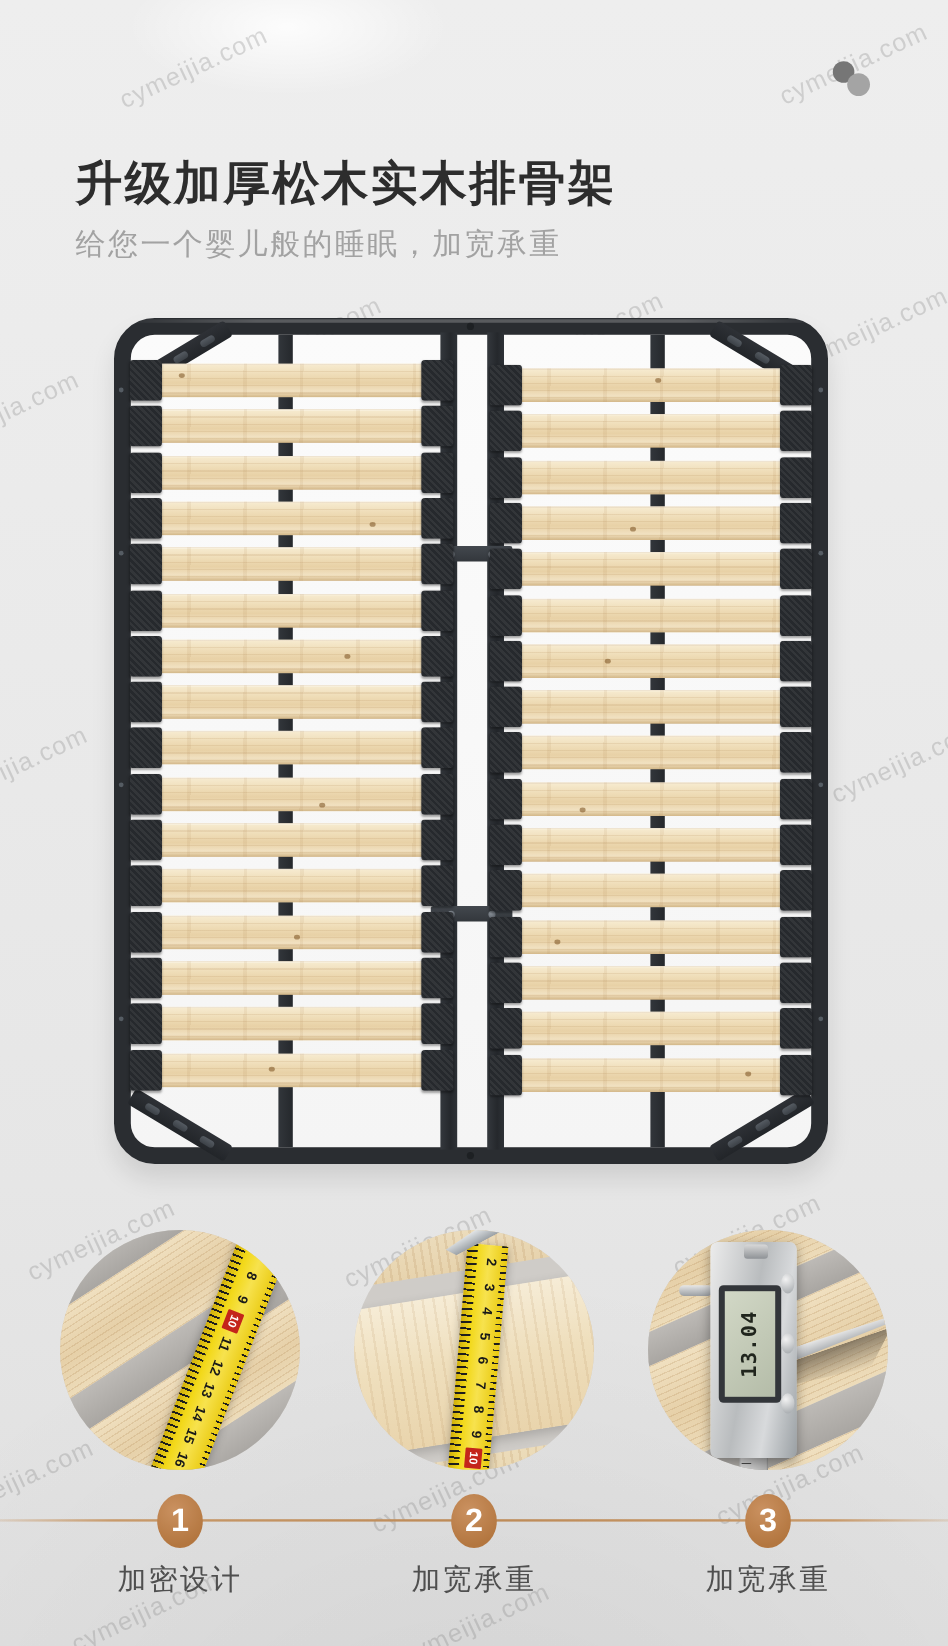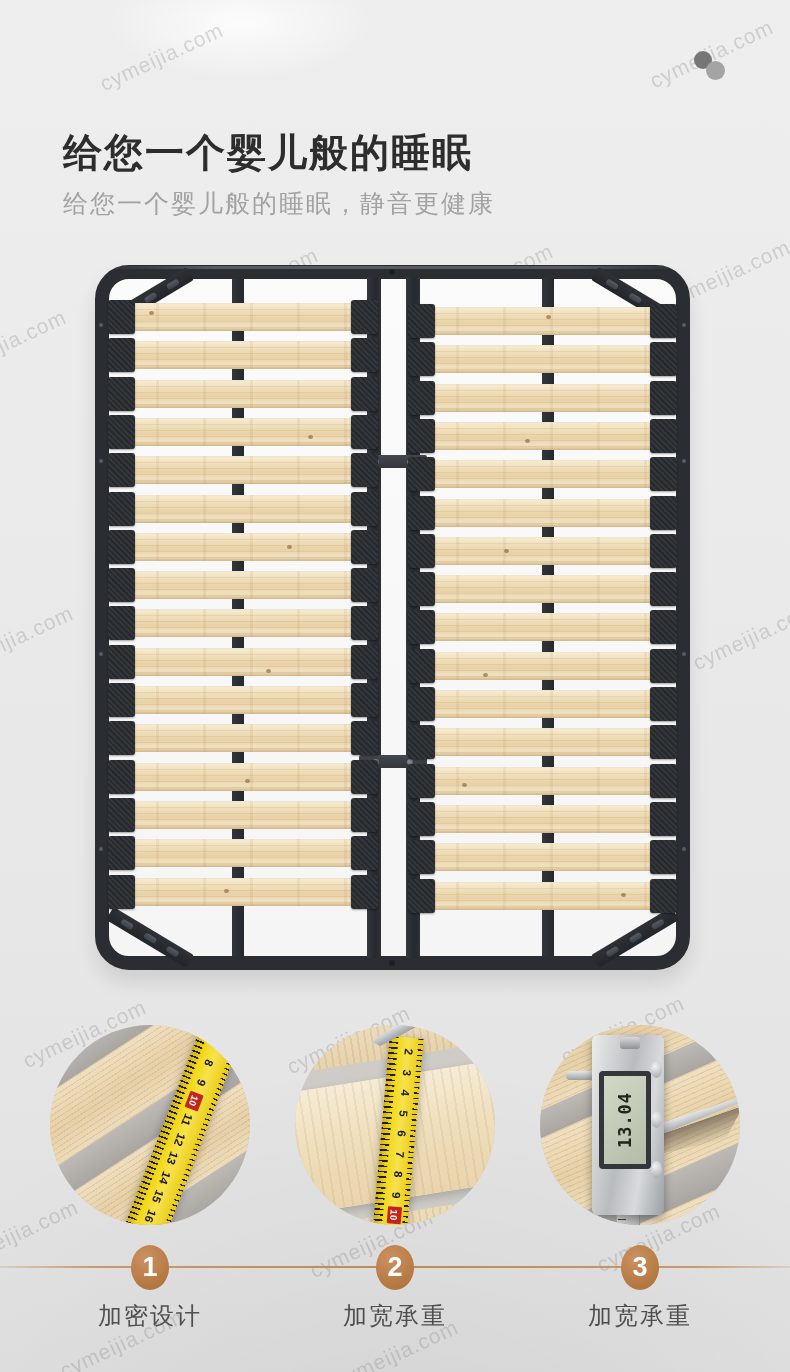--- a/index.html
+++ b/index.html
@@ -146,22 +146,22 @@
       <span class="wm" style="left: -50px; top: 1222px;">cymeijia.com</span>
       <span class="wm" style="left: 305px; top: 1232px;">cymeijia.com</span>
       <span class="wm" style="left: 592px; top: 1226px;">cymeijia.com</span>
       <span class="wm" style="left: 55px; top: 1332px;">cymeijia.com</span>
       <span class="wm" style="left: 330px; top: 1342px;">cymeijia.com</span>
     </div>
 
   <div class="dot dot-dark"></div>
   <div class="dot dot-light"></div>
 
-  <h1 class="title">给您一个婴儿般的睡眠</h1>
-  <p class="subtitle">给您一个婴儿般的睡眠，静音更健康</p>
+  <h1 class="title">升级加厚松木实木排骨架</h1>
+  <p class="subtitle">给您一个婴儿般的睡眠，加宽承重</p>
 
   <div class="frame">
     <div class="rail-shine"></div>
     <div class="midbar l"></div>
     <div class="midbar r"></div>
     <div class="cbar l"></div>
     <div class="cbar r"></div>
     <div class="plate" style="top:176px">
       <span class="screw" style="left:14px"></span>
       <span class="screw" style="left:48px"></span>

